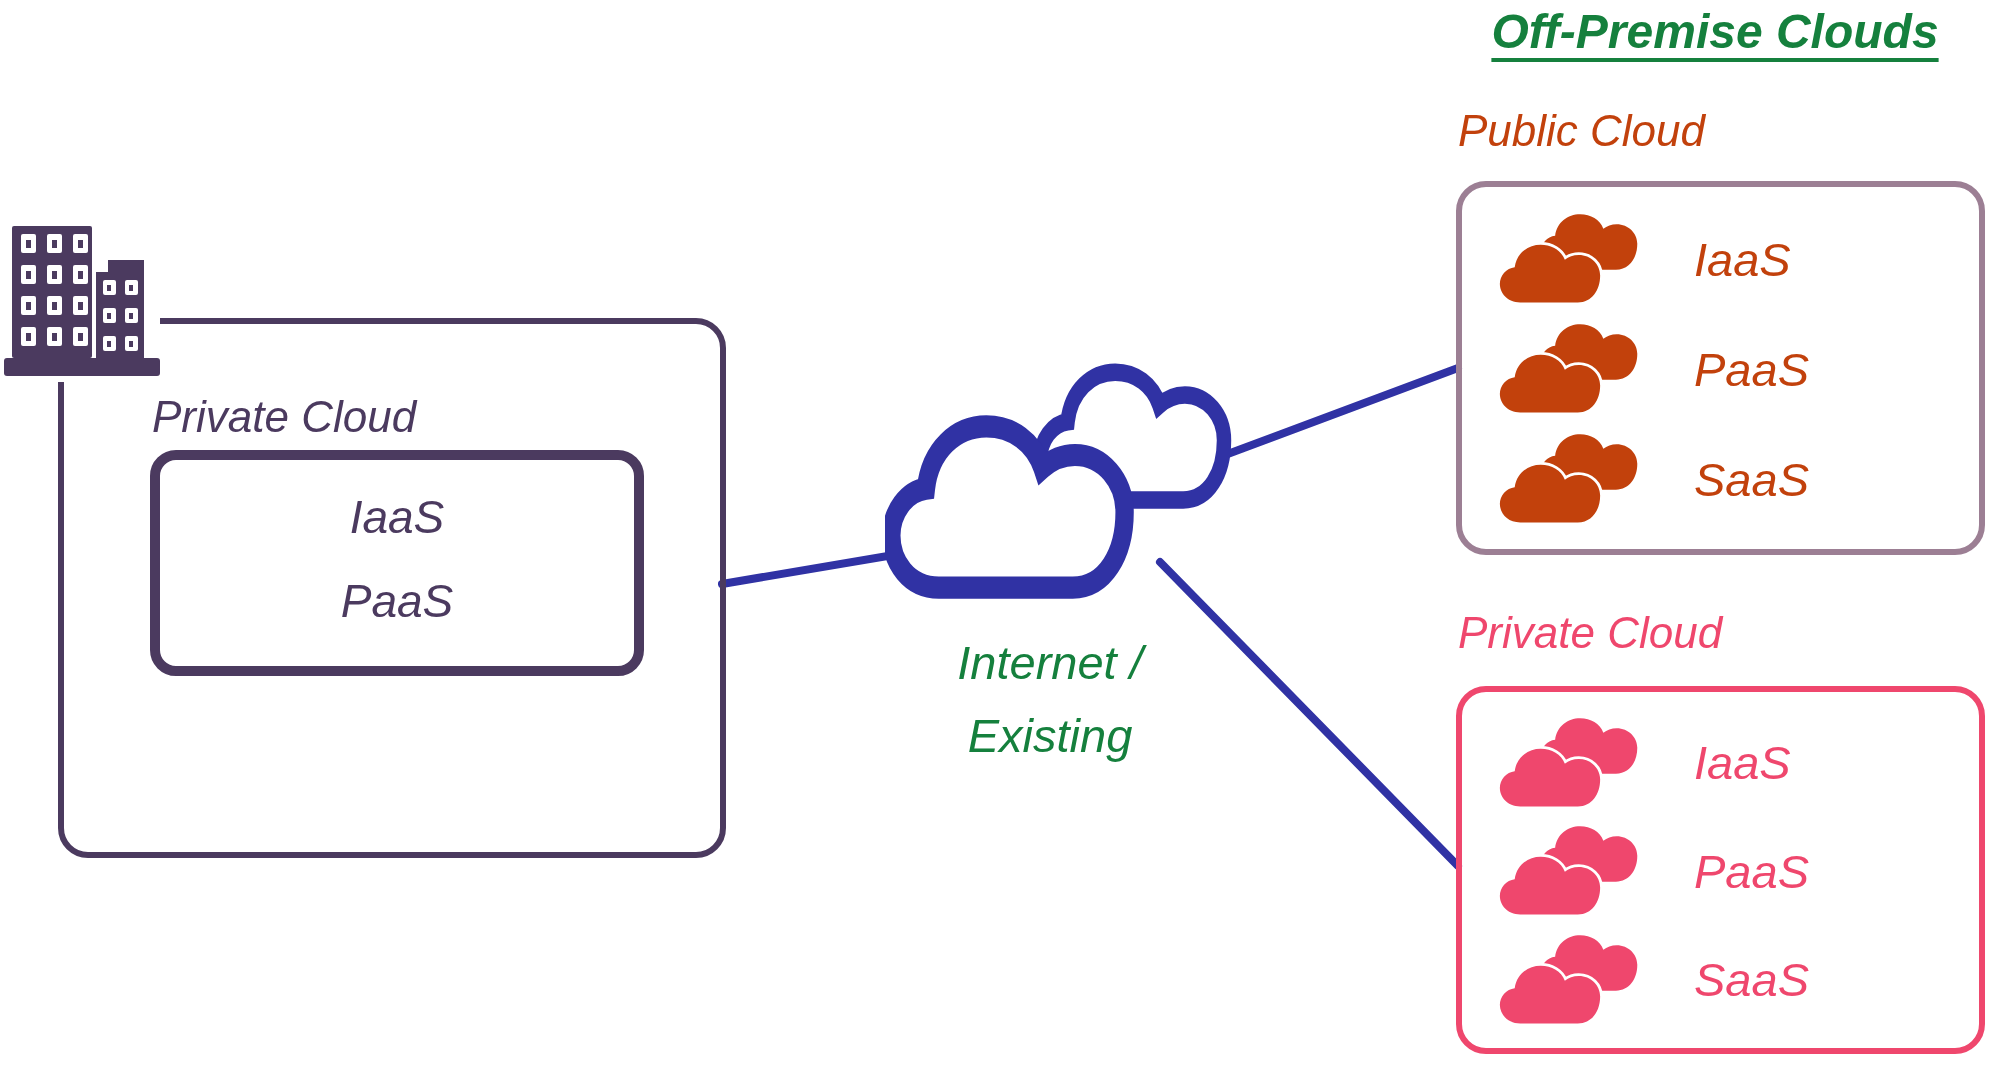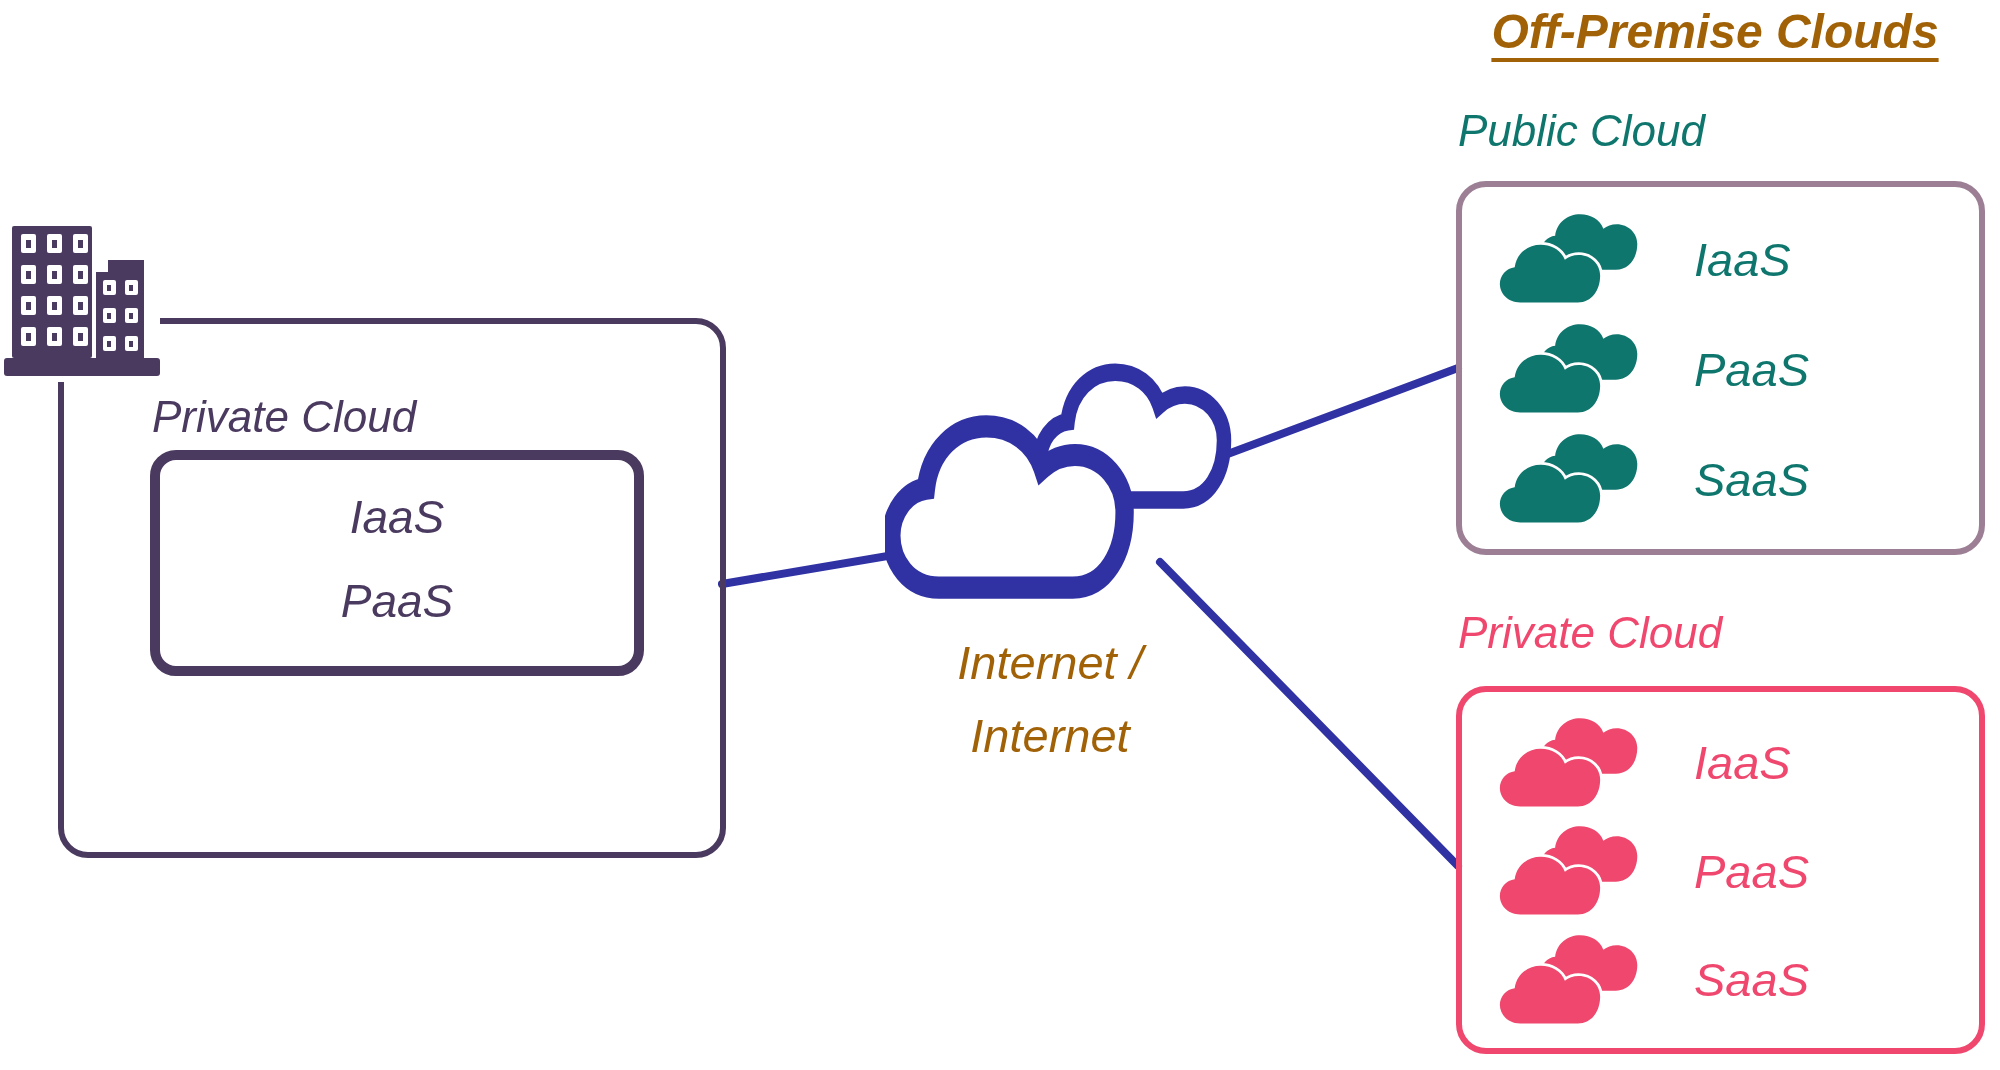--- a/index.html
+++ b/index.html
@@ -5,23 +5,23 @@
   html,body { margin:0; padding:0; background:#fff; }
   .canvas {
     position:relative; width:2000px; height:1070px; overflow:hidden;
     background:#fff;
     font-family:"Liberation Sans", sans-serif;
     font-style:italic;
   }
   .abs { position:absolute; }
 
   
-  .blue   { color:#a16207; }
+  .blue   { color:#15803d; }
   .purple { color:#4B3A5F; }
-  .mauve  { color:#0f766e;text-align:right; }
+  .mauve  { color:#c2410c;text-align:right; }
   .pink   { color:#EF476D; }
 
   
   .big-title {
     font-size:48px; font-weight:bold; text-align:center;
     text-decoration:underline; text-underline-offset:10px;
     text-decoration-thickness:4px; white-space:nowrap;
   }
   #on-premise-title  { left:200px; top:202px;  width:380px; }
   #off-premise-title { left:1430px; top:4px; width:570px; }
@@ -149,21 +149,21 @@
   </div>
 
 
   <svg id="net-cloud" class="abs z1" viewBox="0 0 380 245">
     <use href="#cloud-shape" transform="translate(152,6) scale(1.70,2.06)" vector-effect="non-scaling-stroke"></use>
     <use href="#cloud-shape" transform="translate(2,58) scale(2.16,2.60)" vector-effect="non-scaling-stroke"></use>
   </svg>
 
   <div id="network-label" class="abs blue z2">
     <div>Internet /</div>
-    <div>Internet</div>
+    <div>Existing</div>
   </div>
 
   <div id="off-premise-title" class="abs big-title blue z2">Off-Premise Clouds</div>
 
   <div id="public-cloud-label" class="abs section-label mauve z2">Public Cloud</div>
 
   <div id="public-box" class="abs obox z1">
     <div class="box-services mauve">
       <div class="srow">
         <svg class="dcloud" viewBox="0 0 168 112">

